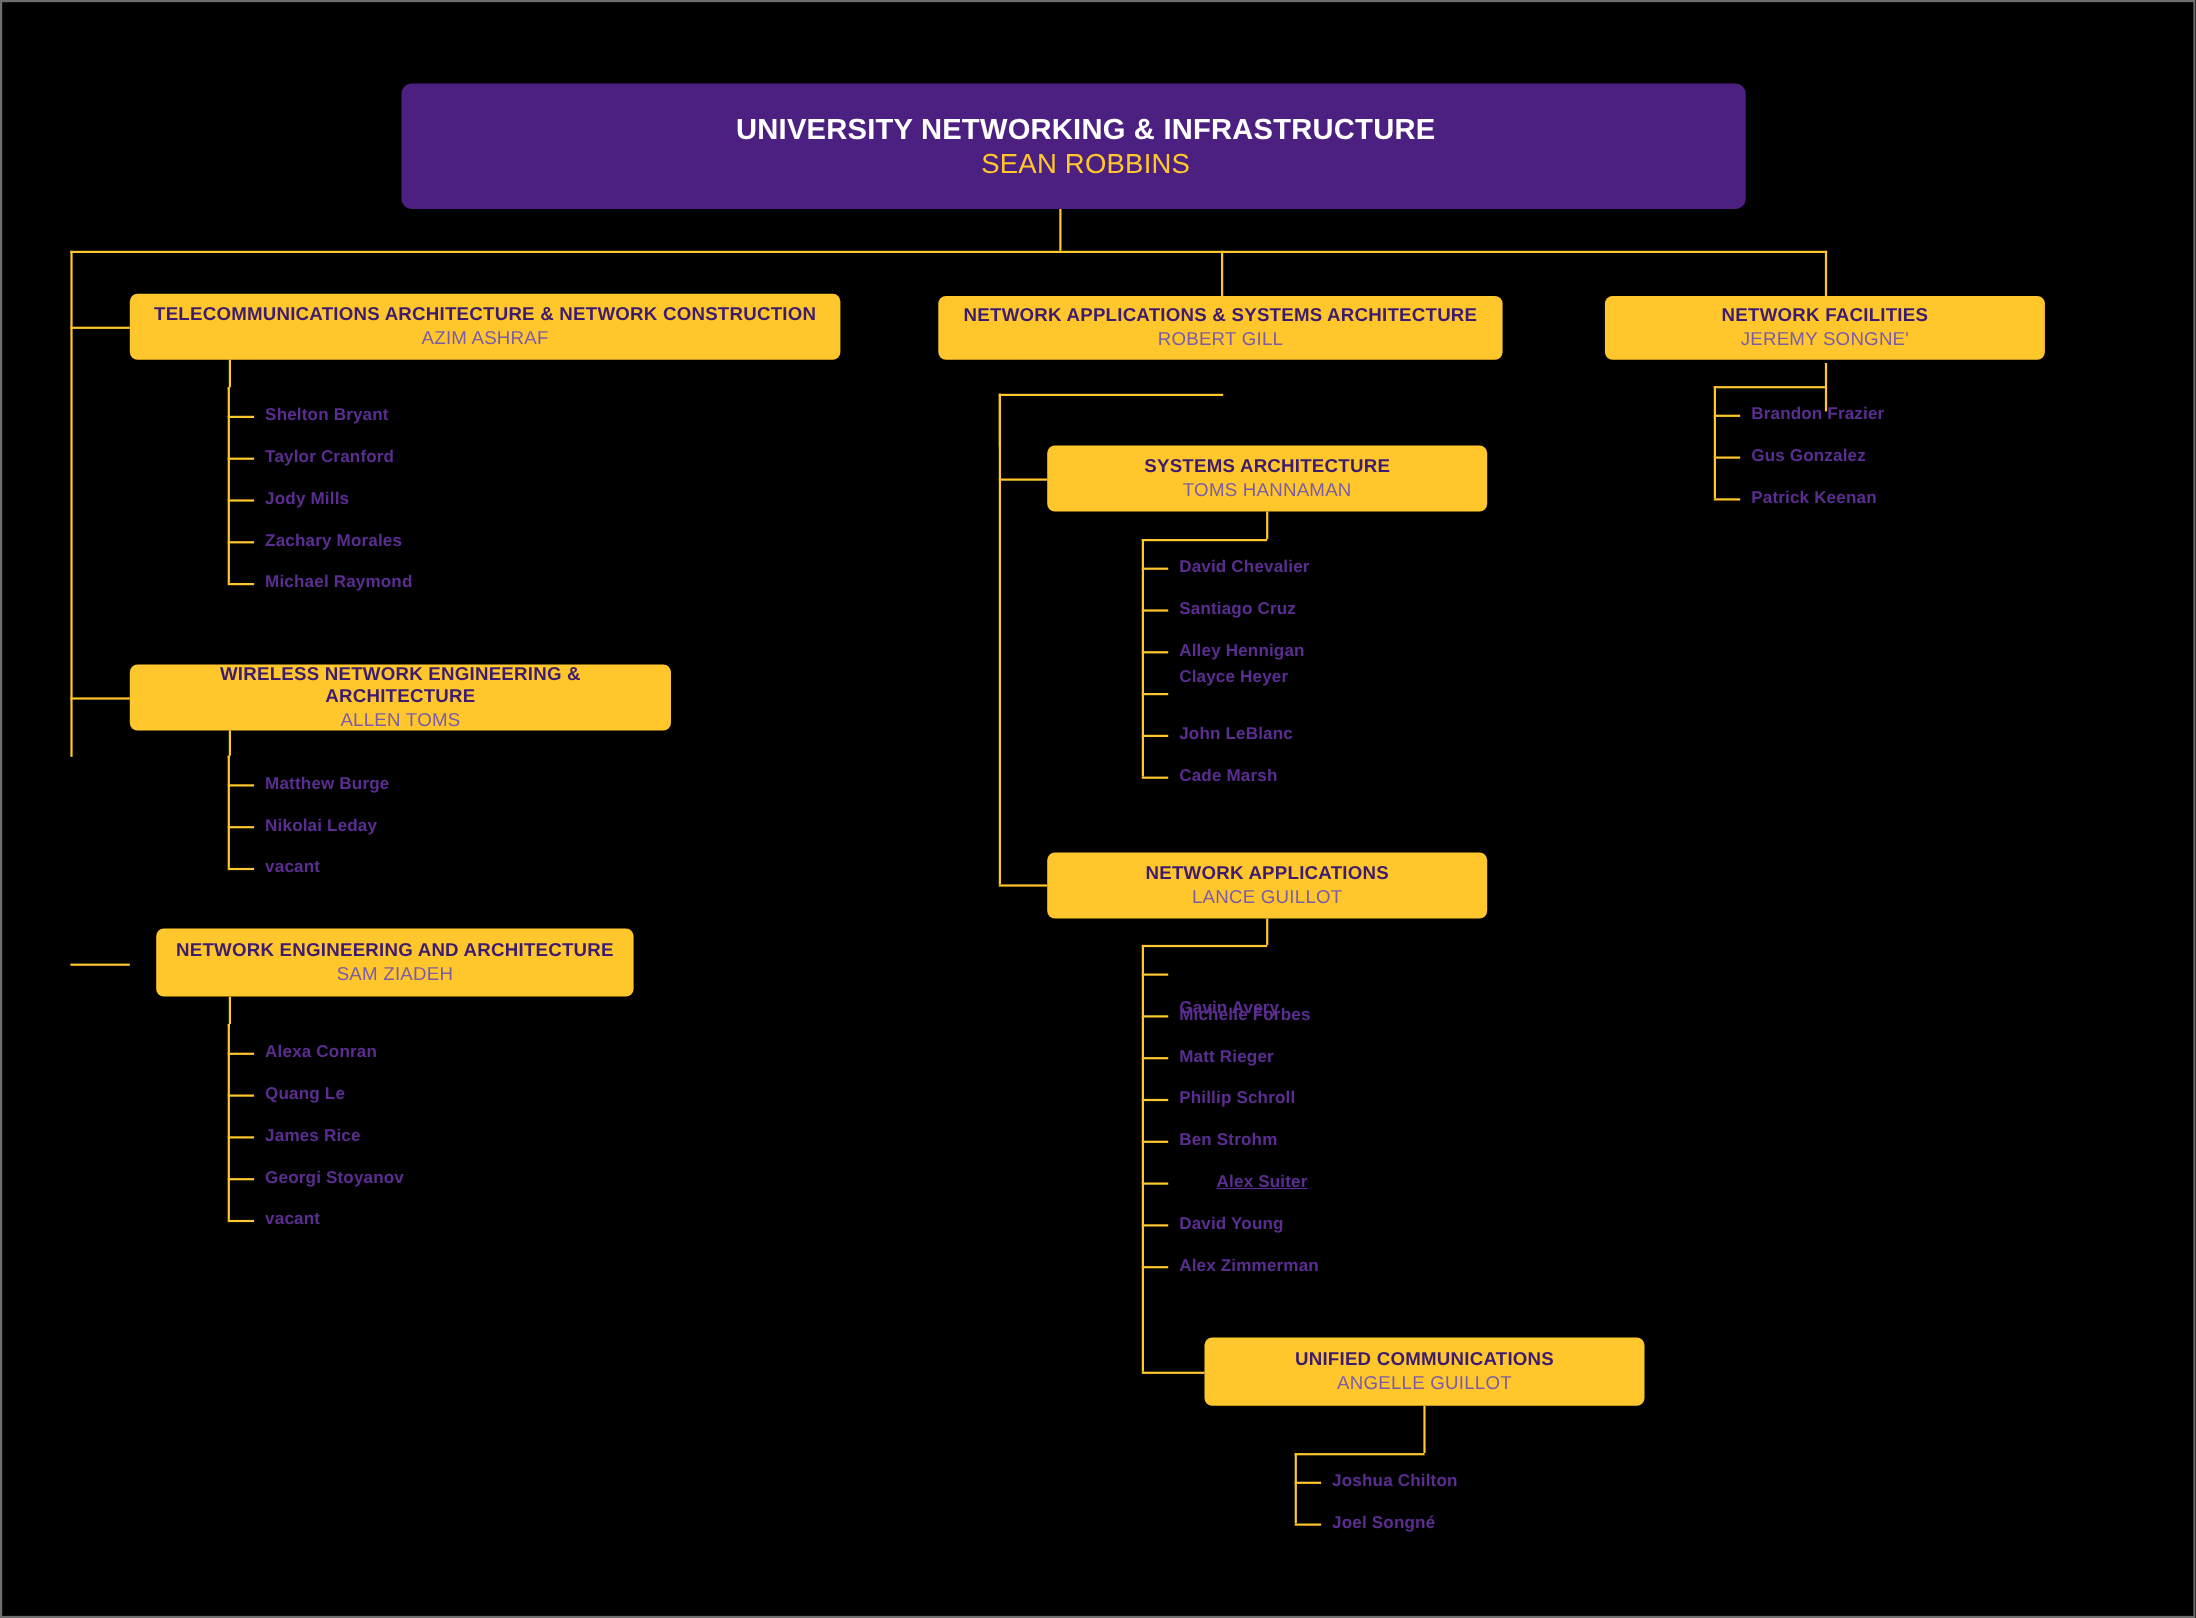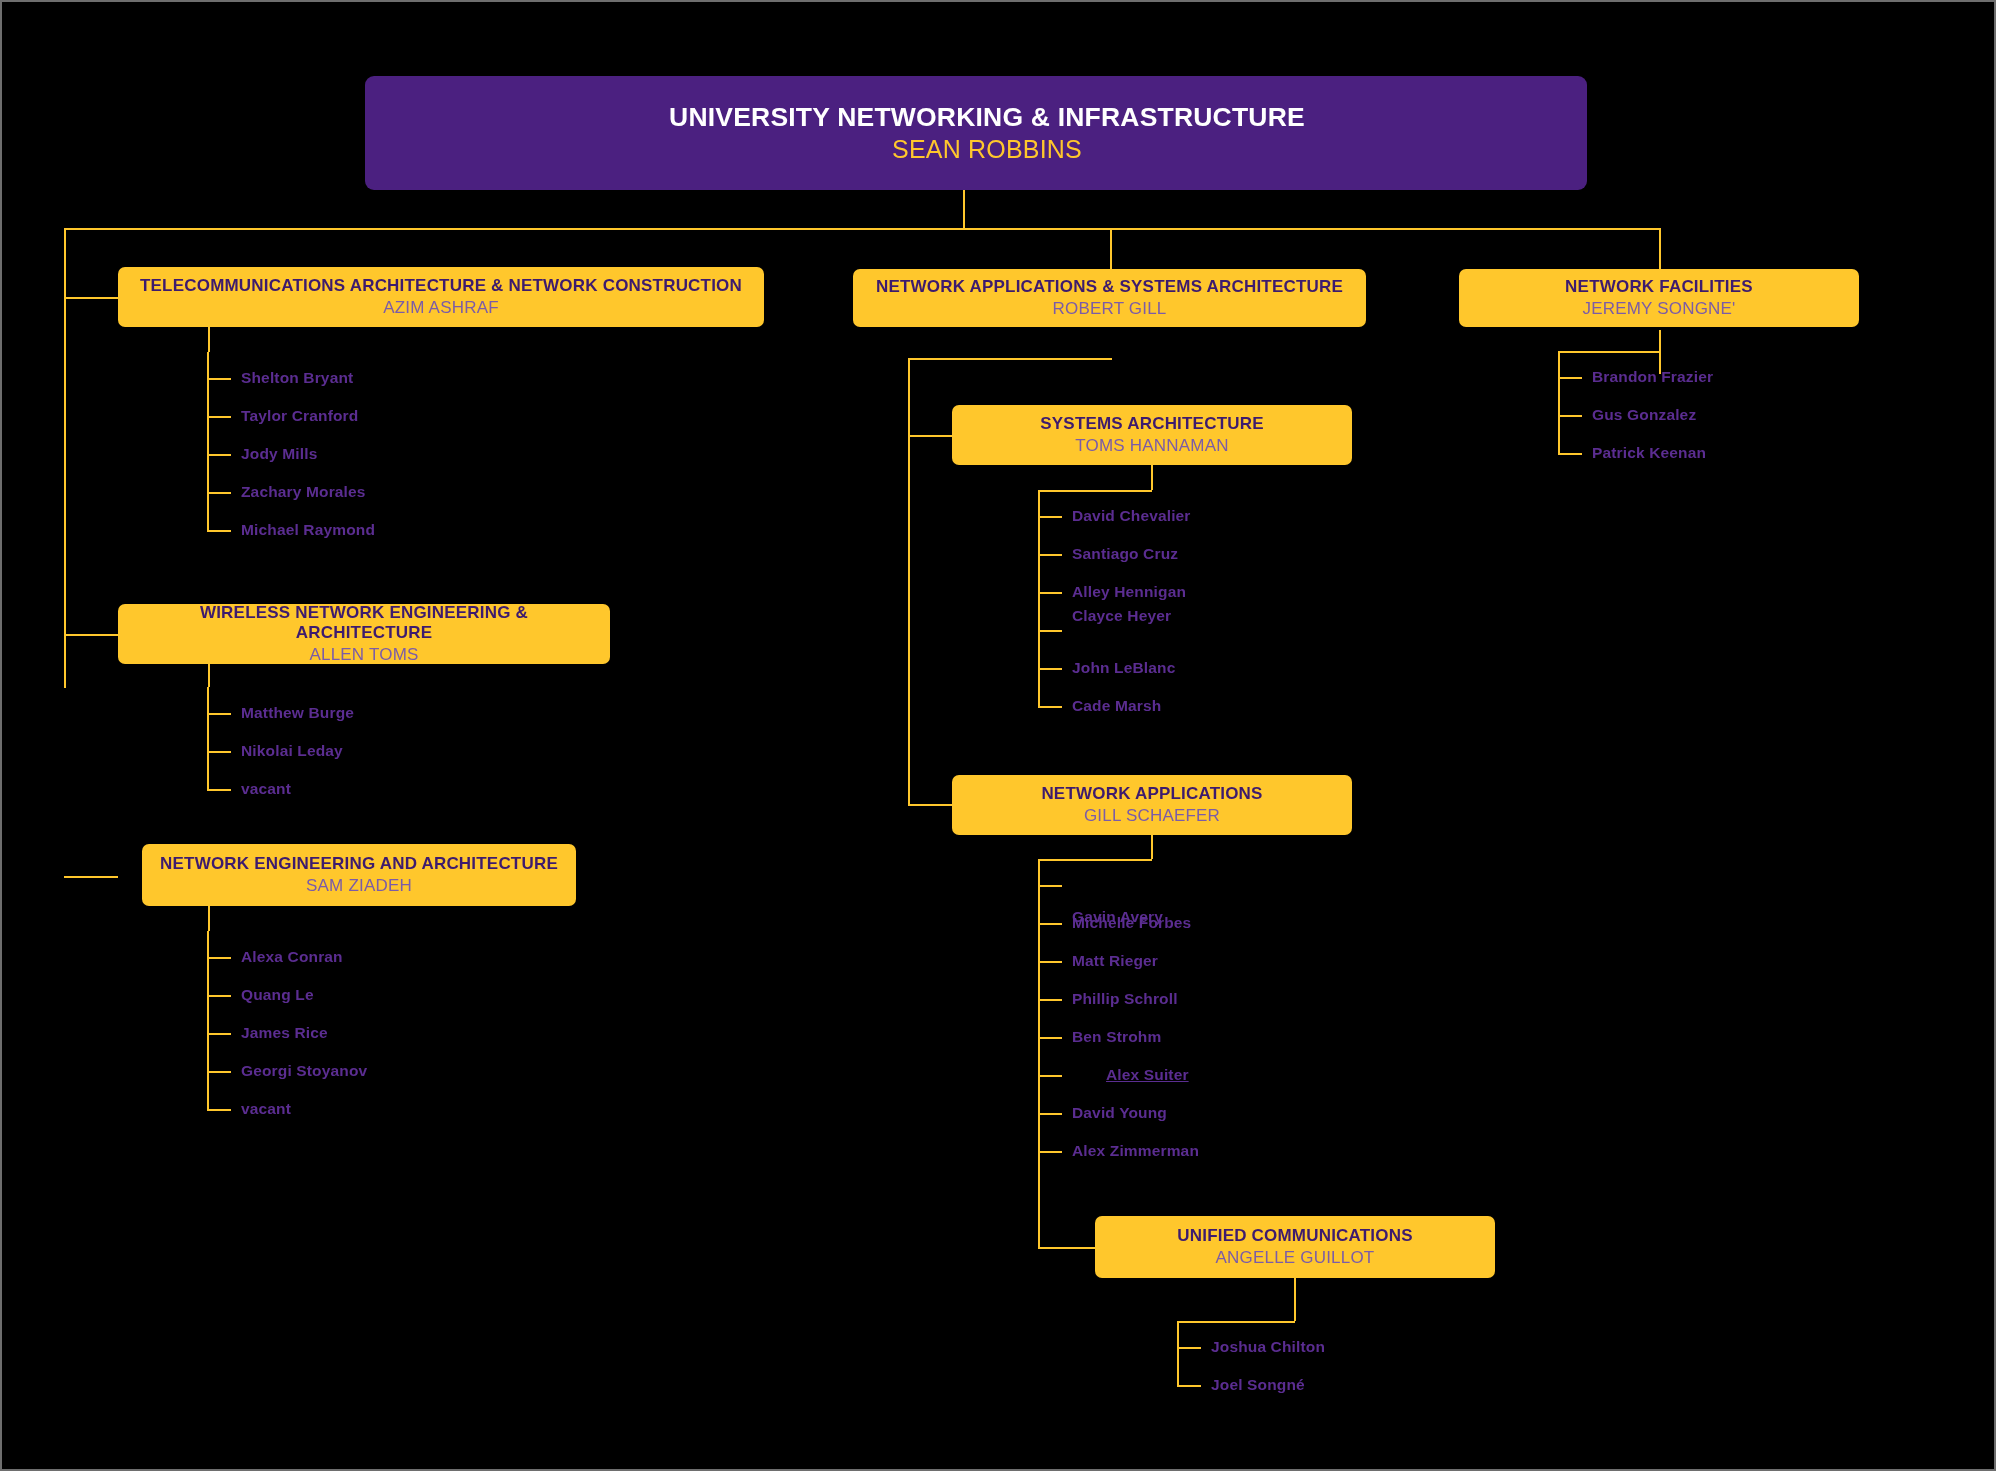--- a/index.html
+++ b/index.html
@@ -137,21 +137,21 @@
     <div class="n">ROBERT GILL</div>
   </div>
 
   <div class="node unit" style="left:950px; top:403px; width:400px; height:60px;">
     <div class="t">SYSTEMS ARCHITECTURE</div>
     <div class="n">TOMS HANNAMAN</div>
   </div>
 
   <div class="node unit" style="left:950px; top:773px; width:400px; height:60px;">
     <div class="t">NETWORK APPLICATIONS</div>
-    <div class="n">GILL SCHAEFER</div>
+    <div class="n">LANCE GUILLOT</div>
   </div>
 
   <div class="node unit" style="left:1093px; top:1214px; width:400px; height:62px;">
     <div class="t">UNIFIED COMMUNICATIONS</div>
     <div class="n">ANGELLE GUILLOT</div>
   </div>
 
   <div class="node unit" style="left:1457px; top:267px; width:400px; height:58px;">
     <div class="t">NETWORK FACILITIES</div>
     <div class="n">JEREMY SONGNE'</div>

